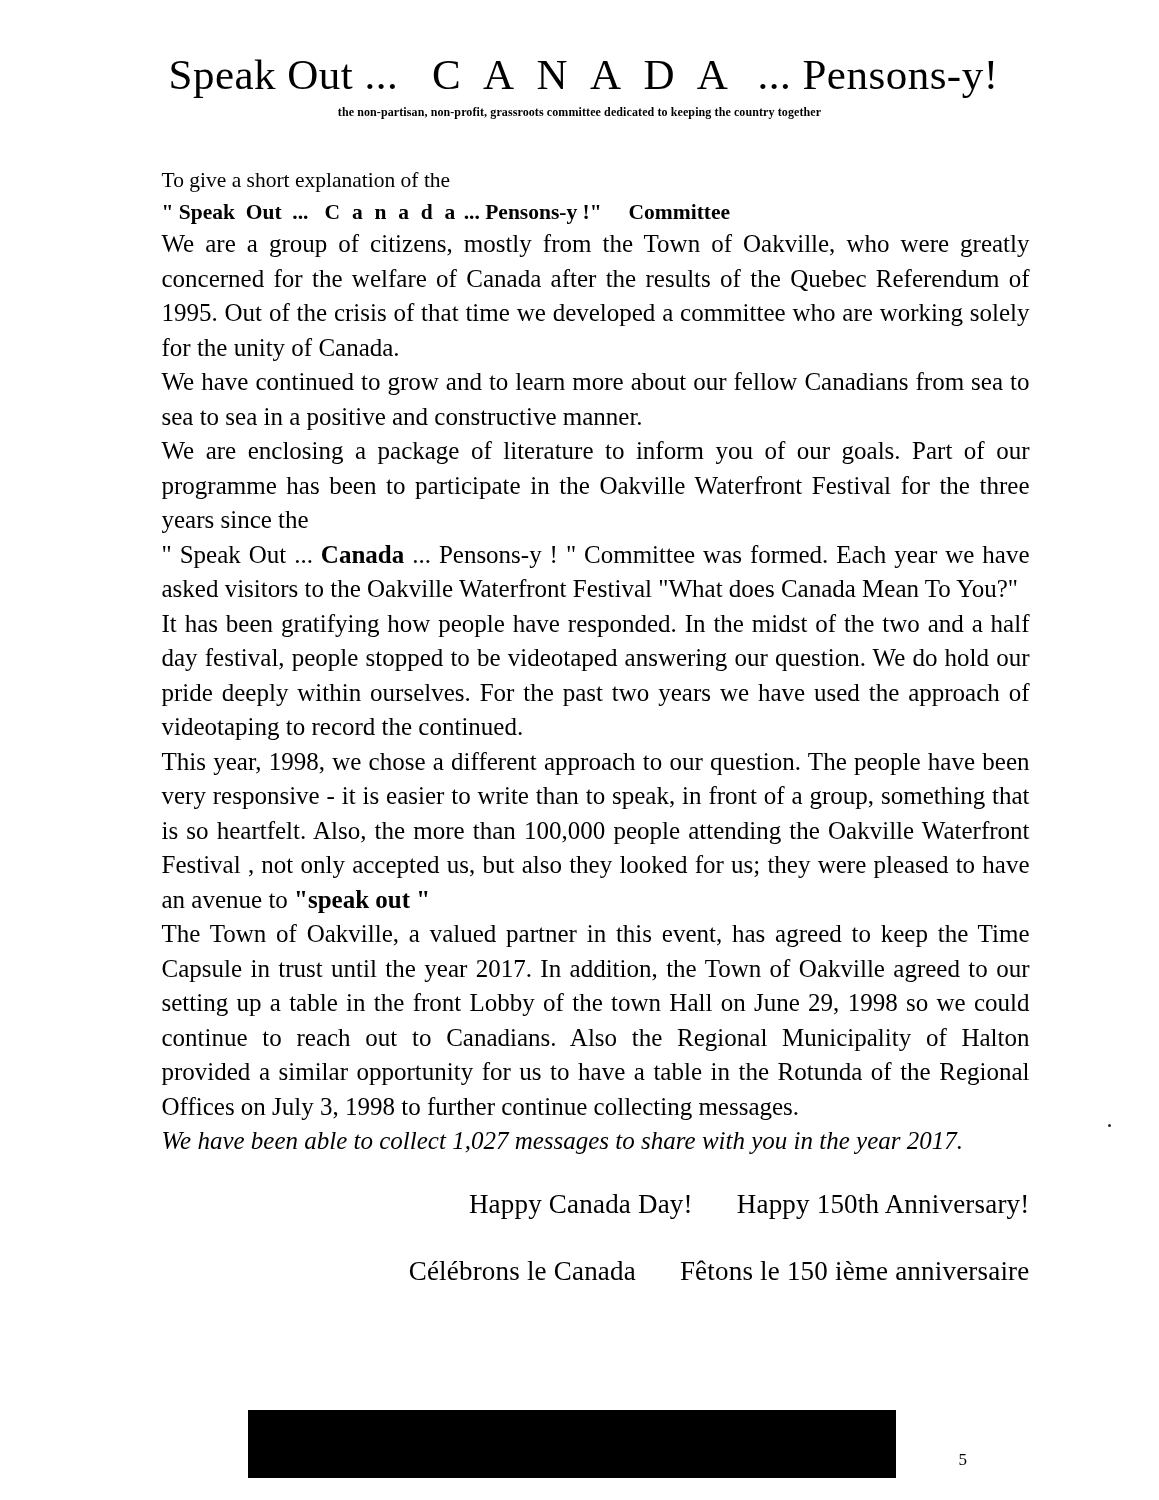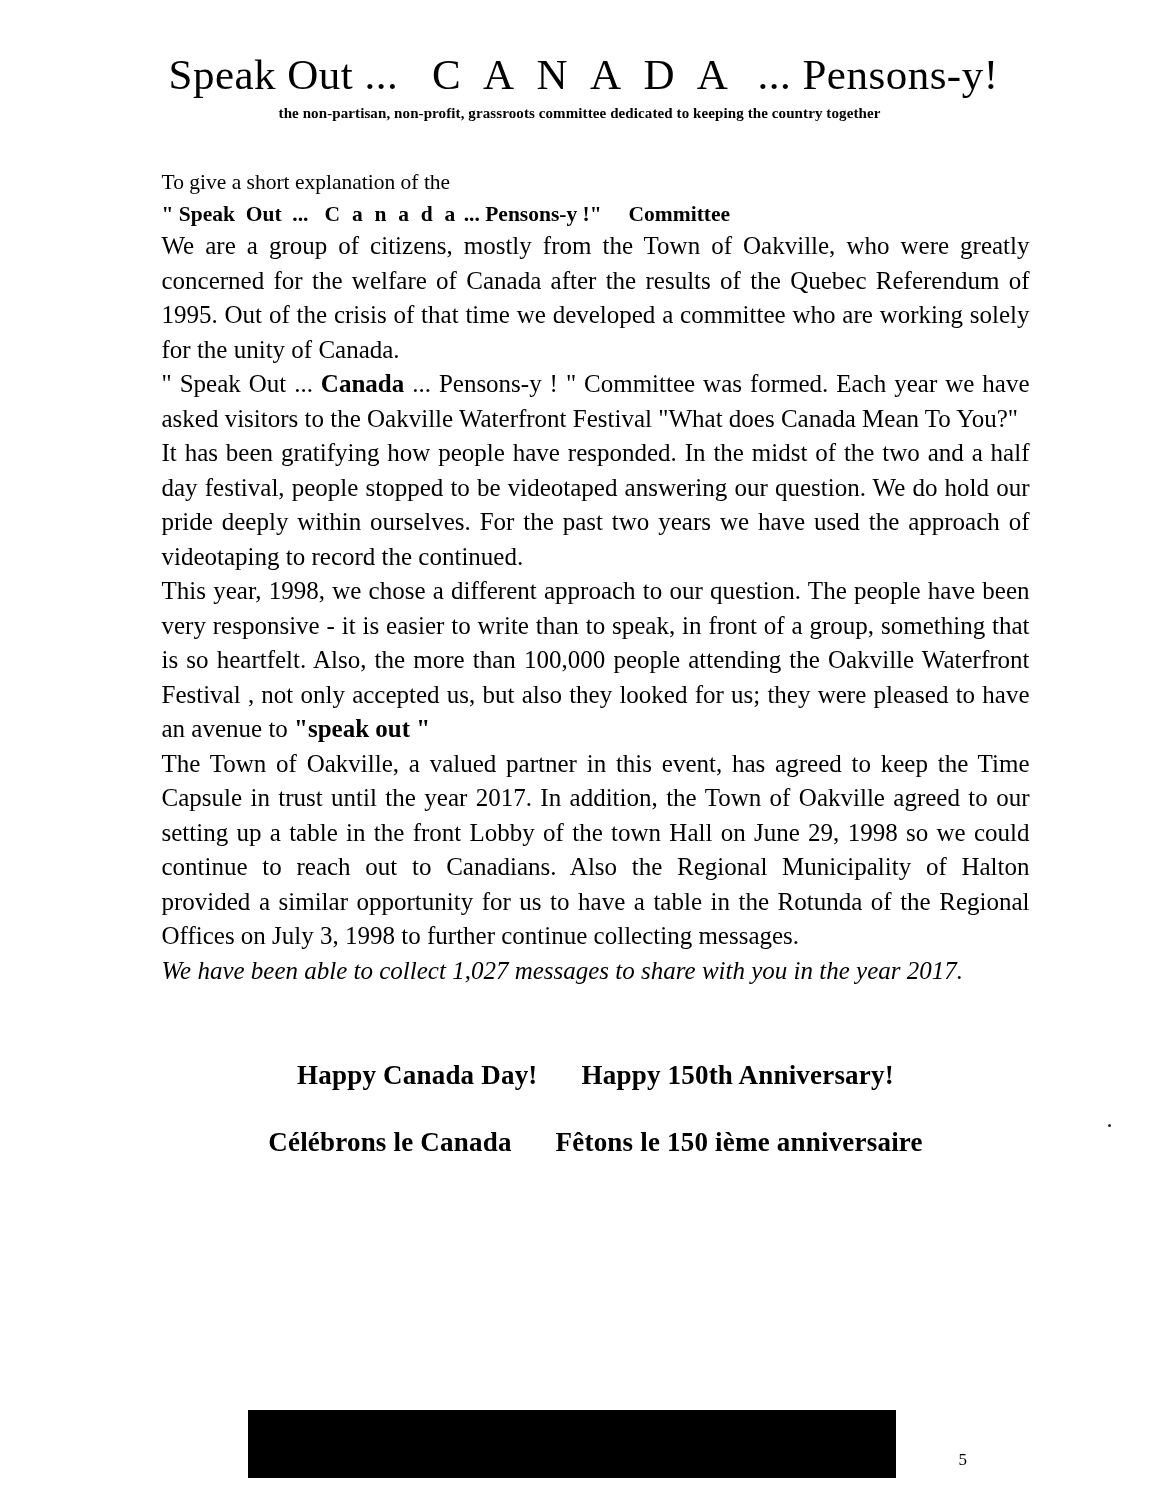--- a/index.html
+++ b/index.html
@@ -36,21 +36,21 @@
     line-height: 1.05;
     padding-left: 8px;
   }
   .masthead-title .spaced {
     letter-spacing: 7px;
     font-weight: 400;
   }
   .masthead-sub {
     font-family: "Liberation Serif", serif;
     font-weight: bold;
-    font-size: 15px;
+    font-size: 12px;
     margin-top: 8px;
     letter-spacing: 0.1px;
   }
 
   
   .content {
     margin: 0 auto;
     width: 900px;
     padding-left: 32px;
     box-sizing: border-box;
@@ -81,23 +81,23 @@
   .block-2 { margin-top: 34px; }
   .block-3 { margin-top: 16px; }
   .block-4 { margin-top: 30px; }
   .block-5 { margin-top: 28px; font-style: italic; }
 
   .nojust { text-align: left; }
   b.inline { font-weight: bold; margin-top: 40px; }
 
   
   .celebrate {
-    margin-top: 72px;
-    text-align: center;
-    font-weight: bold;
+    margin-top: 30px;
+    text-align: right;
+    font-weight: normal;
   }
   .celebrate-row {
     font-size: 27px;
     letter-spacing: 0.2px;
     white-space: pre;
   }
   .celebrate-row.second {
     margin-top: 36px;
   }
   .celebrate-gap { display: inline-block; width: 44px; }
@@ -136,21 +136,23 @@
   </div>
 
   <div class="content">
 
     <div class="intro">
       <div>To give a short explanation of the</div>
       <div class="intro-line2"><span>" Speak  Out  ...   </span><span class="wide">C a n a d a</span><span> ... Pensons-y !"     Committee</span></div>
     </div>
 
     <p class="para block-1">We are a group of citizens, mostly from the Town of Oakville, who were greatly concerned for the welfare of Canada after the results of the Quebec Referendum of 1995.  Out of the crisis of that time we developed a committee who are working solely for the unity of Canada.</p>
+    <p class="para nojust">We have continued to grow and to learn more about our fellow Canadians from sea to sea to sea in a positive and constructive manner.</p>
 
+    <p class="para block-2">We are enclosing a package of literature to inform you of our goals.  Part of our programme has been to participate in the Oakville Waterfront Festival for the three years since the</p>
     <p class="para block-3"><span>" Speak Out  ...  </span><b class="inline">Canada</b><span>  ...  Pensons-y ! " Committee was formed.  Each year we have asked visitors to the Oakville Waterfront Festival    "What does Canada Mean To You?"</span></p>
     <p class="para">It has been gratifying how people have responded.  In the midst of the two and a half day festival, people stopped to be videotaped answering our question.  We do hold our pride deeply within ourselves.   For the past two years we have used the approach of videotaping to record the continued.</p>
     <p class="para"><span>This year, 1998,  we chose  a different approach to our question.  The people have been very responsive -  it is easier to write than to speak,  in front of a group, something that is so heartfelt.  Also,  the more than 100,000 people attending  the Oakville Waterfront Festival , not only accepted us, but also they looked for us; they were pleased to have an avenue to  </span><b class="inline">"speak out "</b></p>
 
     <p class="para block-4">The Town of Oakville, a valued partner in this event, has agreed to keep the Time Capsule in trust until the year 2017.  In addition, the Town of Oakville agreed to our setting up a table in the front Lobby of the town Hall on June 29, 1998 so we could continue to reach out to Canadians.  Also the Regional Municipality of Halton provided a similar opportunity for us to have a table in the Rotunda of the Regional Offices on July 3, 1998  to further continue collecting messages.</p>
 
     <p class="para block-5 nojust">We have been able to collect 1,027 messages to share with you in the year 2017.</p>
 
     <div class="celebrate">
       <div class="celebrate-row"><span>Happy Canada Day!</span><span class="celebrate-gap"></span><span>Happy 150th Anniversary!</span></div>

